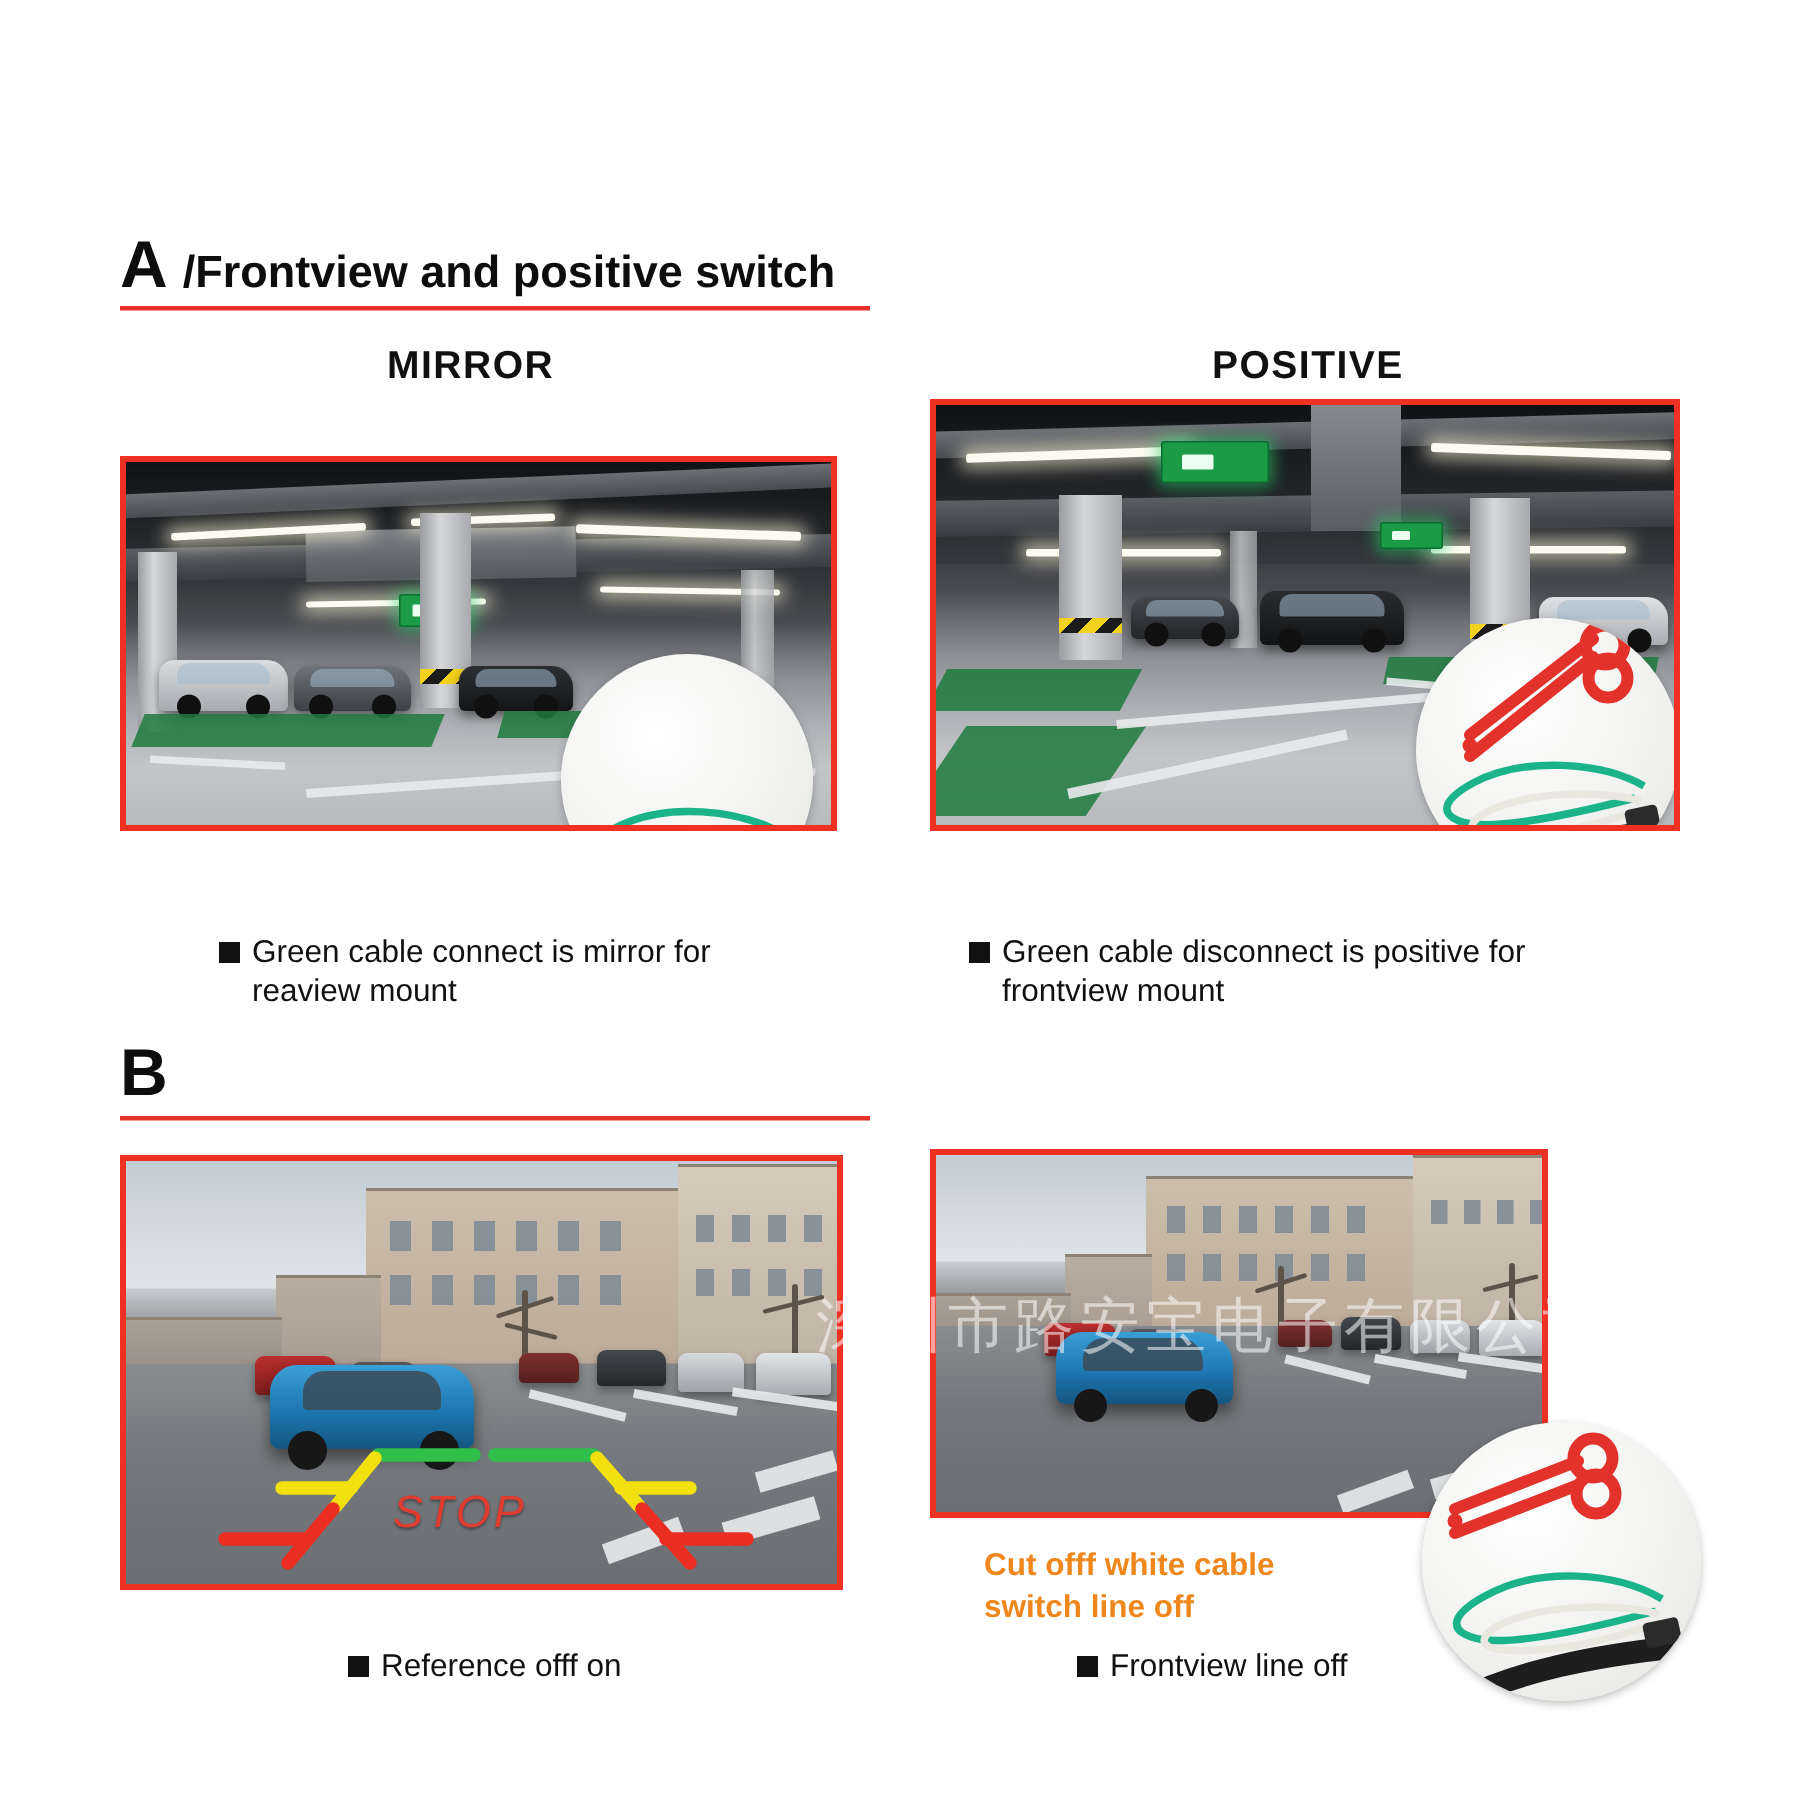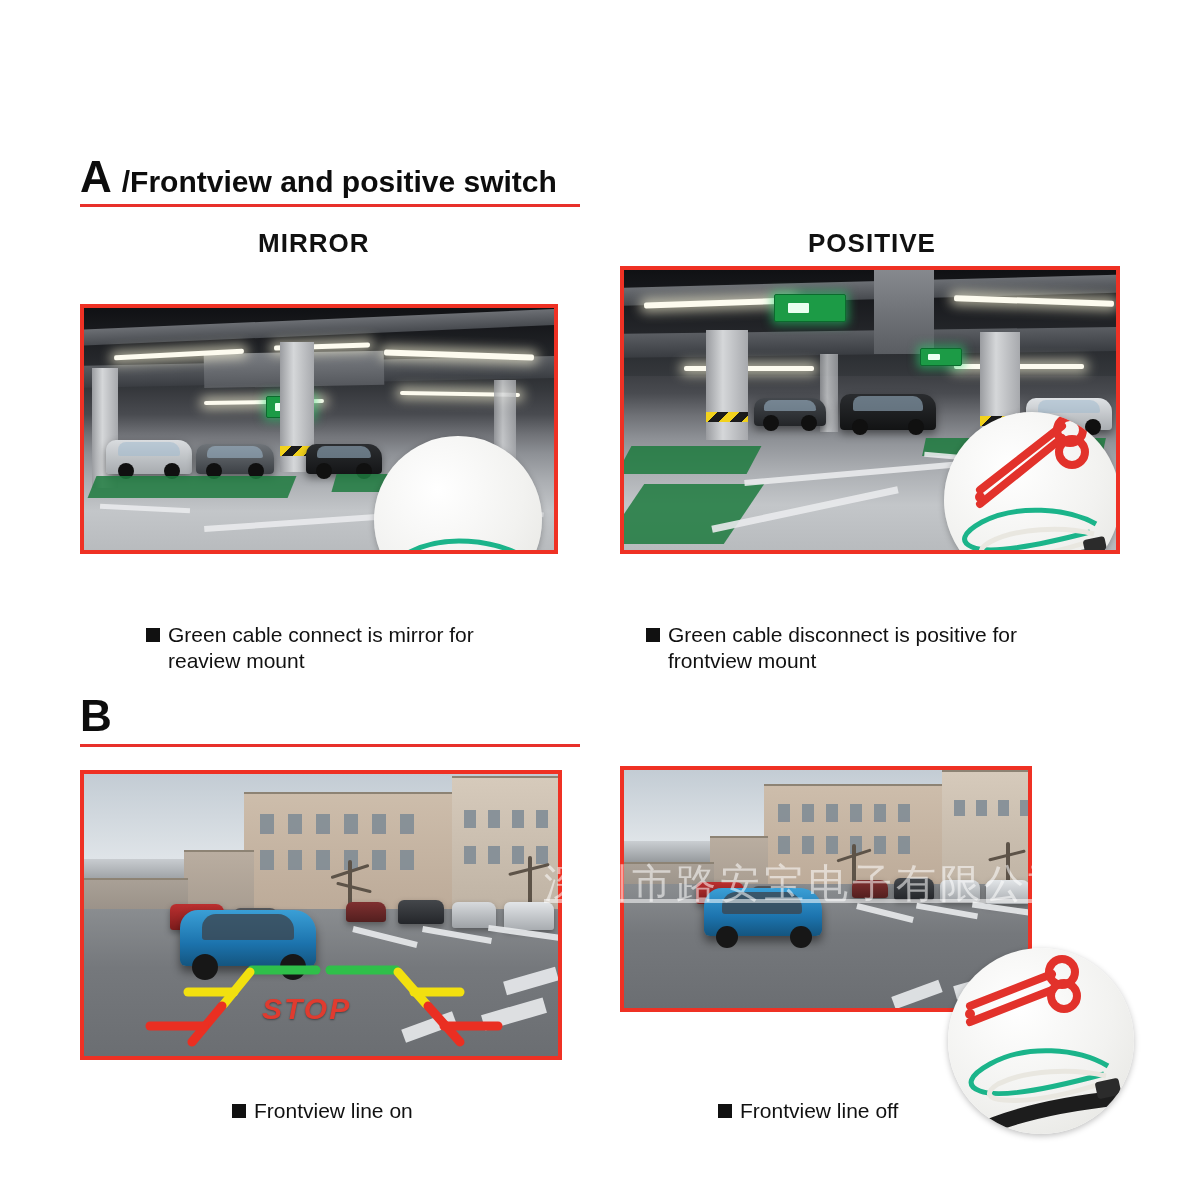--- a/index.html
+++ b/index.html
@@ -214,21 +214,21 @@
   .bluecar-wheel {
     position: absolute;
     background: #171717;
     border-radius: 50%;
   }
   .stop-text {
     position: absolute;
     color: #e03b2f;
     font-size: 30px;
     font-style: italic;
-    font-weight: bold;
+    font-weight: normal;
     letter-spacing: 2px;
     text-shadow: 0 1px 2px rgba(0,0,0,0.4);
   }
 
   
   .callout {
     position: absolute;
     border-radius: 50%;
     background: radial-gradient(circle at 38% 32%, #ffffff 0%, #f2f2f0 55%, #e3e3df 100%);
     box-shadow: 0 2px 6px rgba(0,0,0,0.25);
@@ -541,20 +541,22 @@
       <div class="bluecar-wheel" style="left:92px; top:156px; width:22px; height:22px;"></div>
       <div class="bluecar-wheel" style="left:166px; top:156px; width:22px; height:22px;"></div>
       <div class="road-mark" style="left:232px; top:140px; width:58px; height:6px; transform:rotate(14deg);"></div>
       <div class="road-mark" style="left:292px; top:138px; width:62px; height:6px; transform:rotate(10deg);"></div>
       <div class="road-mark" style="left:348px; top:136px; width:64px; height:6px; transform:rotate(8deg);"></div>
       <div class="road-mark" style="left:330px; top:208px; width:58px; height:14px; transform:rotate(-16deg);"></div>
       <div class="road-mark" style="left:268px; top:218px; width:50px; height:13px; transform:rotate(-20deg);"></div>
     </div>
   </div>
 
+  <div class="cut-note" style="left:656px; top:1030px;">Cut offf white cable
+switch line off</div>
 
   <div class="callout" style="left:948px; top:948px; width:186px; height:186px;">
     <svg width="186" height="186" viewBox="0 0 186 186">
       <path d="M160 118 C130 100, 78 96, 42 116 C20 128, 18 138, 32 143 C52 151, 108 139, 156 126" fill="none" stroke="#1bb48a" stroke-width="5"></path>
       <path d="M158 128 C126 120, 78 122, 50 136 C36 145, 40 151, 56 152 C92 155, 134 142, 158 134" fill="none" stroke="#e9e7e0" stroke-width="5"></path>
       <path d="M24 186 C64 166, 114 156, 170 150" fill="none" stroke="#1d1d1d" stroke-width="15" stroke-linecap="round"></path>
       <rect x="148" y="132" width="24" height="17" rx="3" fill="#2b2b2b" transform="rotate(-12 160 140)"></rect>
     </svg>
     <svg width="186" height="186" viewBox="0 0 186 186" style="position:absolute;left:0;top:0;">
       <g stroke="#e2322b" stroke-width="8" fill="none" stroke-linecap="round">
@@ -562,22 +564,22 @@
         <line x1="22" y1="58" x2="104" y2="26"></line>
       </g>
       <circle cx="114" cy="24" r="13" fill="none" stroke="#e2322b" stroke-width="8"></circle>
       <circle cx="116" cy="48" r="13" fill="none" stroke="#e2322b" stroke-width="8"></circle>
       <circle cx="22" cy="66" r="5" fill="#e2322b"></circle>
     </svg>
   </div>
 
   <div class="caption" style="left:232px; top:1098px;">
     <span class="bullet"></span>
-    <span class="txt">Frontview line on</span>
+    <span class="txt">Reference offf on</span>
   </div>
   <div class="caption" style="left:718px; top:1098px;">
     <span class="bullet"></span>
     <span class="txt">Frontview line off</span>
   </div>
 
-  <div class="watermark" style="left:544px; top:856px;text-decoration:underline;">深圳市路安宝电子有限公司</div>
+  <div class="watermark" style="left:544px; top:856px;">深圳市路安宝电子有限公司</div>
 
 </div>
 
 </body></html>

